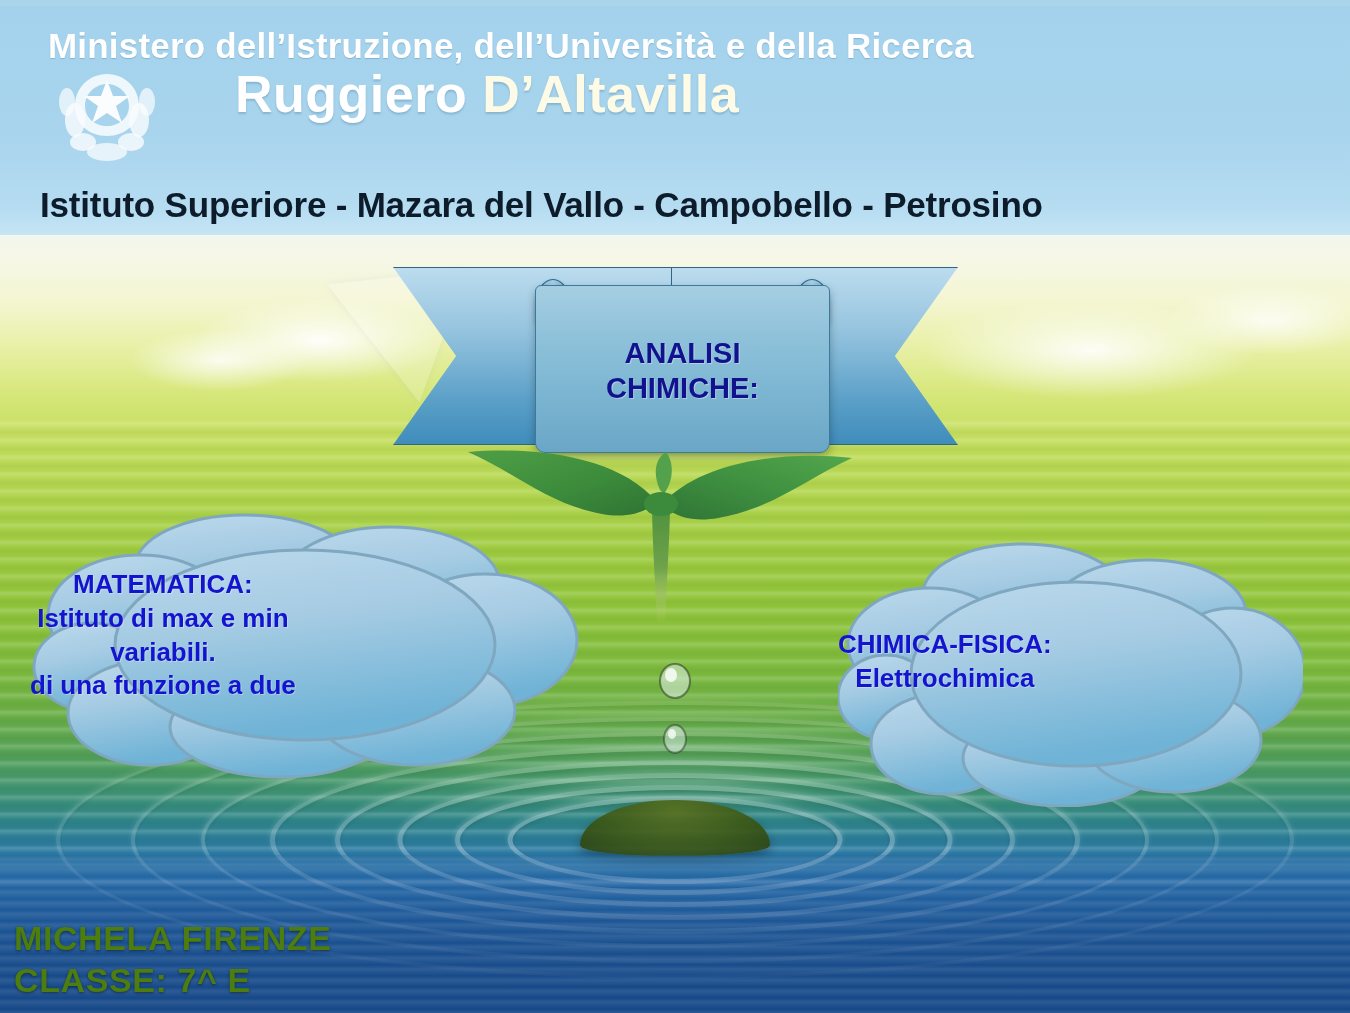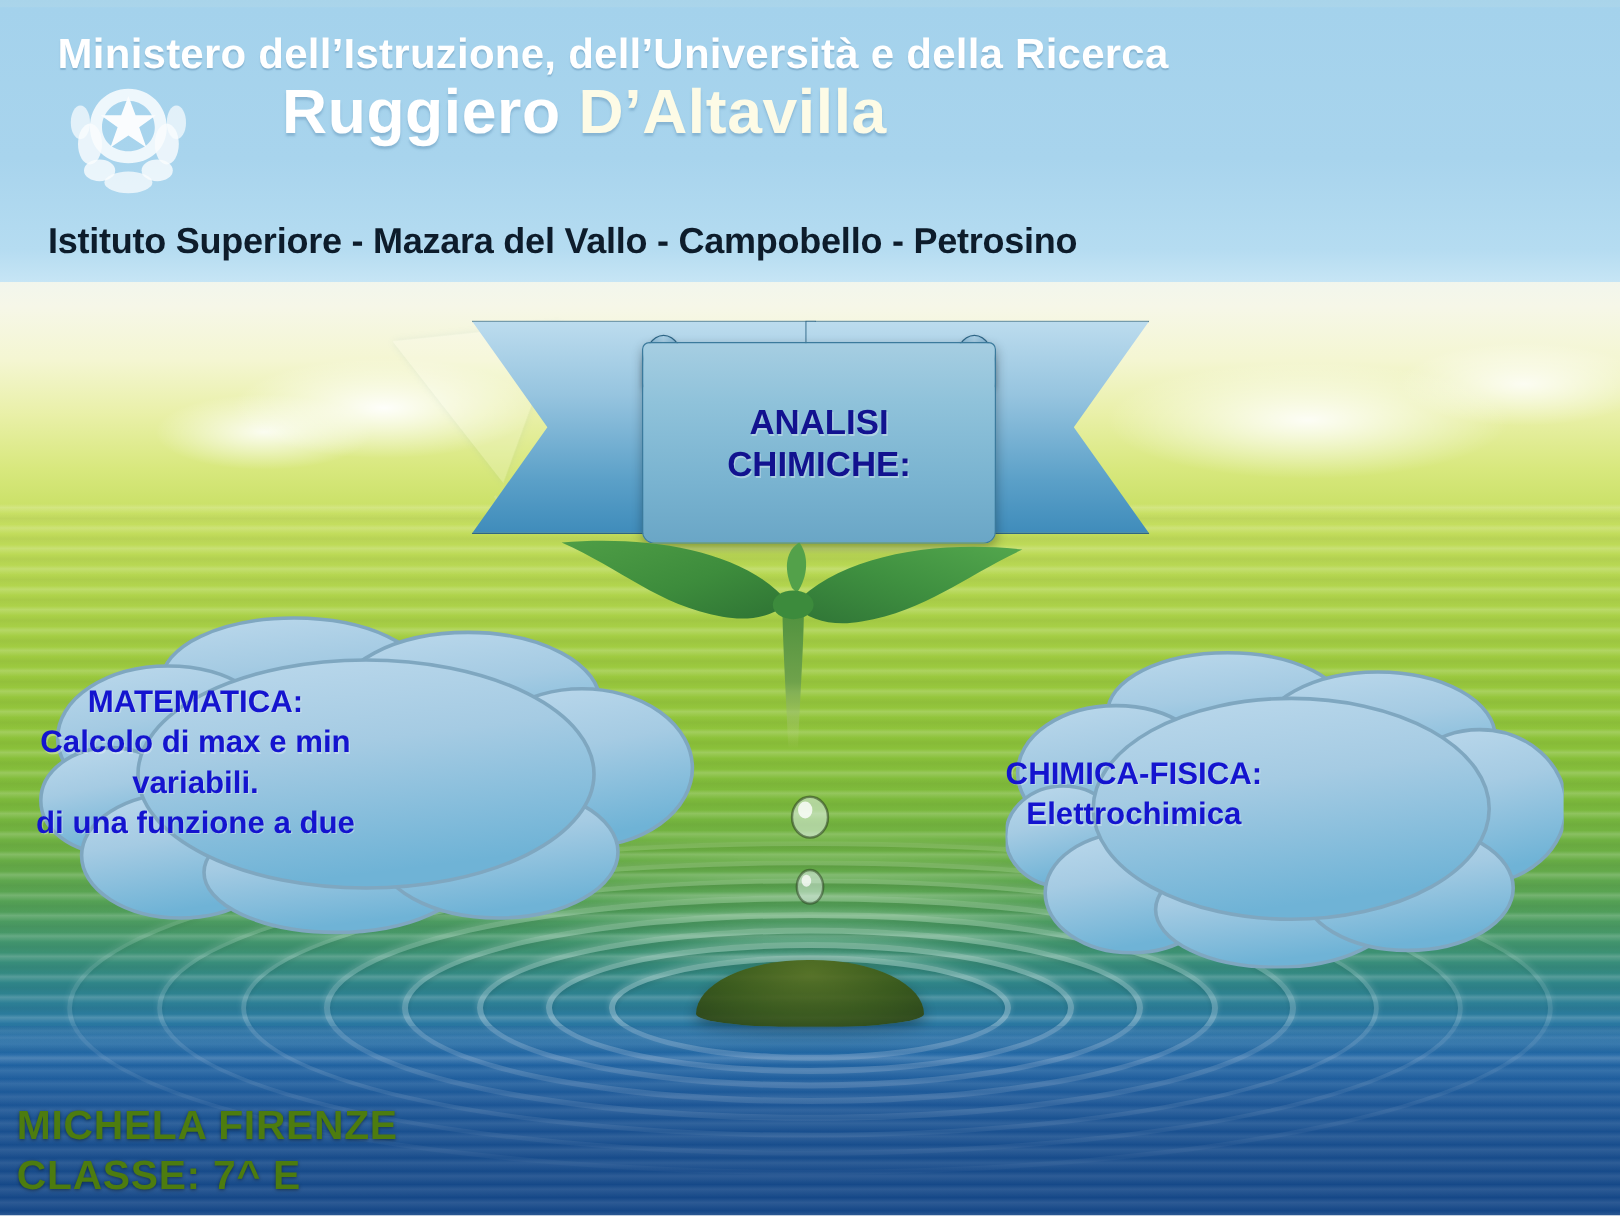--- a/index.html
+++ b/index.html
@@ -150,21 +150,21 @@
     font-size: 52px;
     font-weight: bold;
     color: #ffffff;
     letter-spacing: .5px;
     text-shadow: 0 2px 2px rgba(95,145,180,.45);
   }
   .hname .tint { color: #fdfbe6; }
   .header-line3 {
     position: absolute;
     left: 40px; top: 179px;
-    font-size: 30px;
+    font-size: 35px;
     font-weight: bold;
     color: #0d1c2b;
     letter-spacing: -0.2px;
     white-space: nowrap;
   }
 
   
   .watermark {
     position: absolute;
     left: 330px; top: 150px;
@@ -394,21 +394,21 @@
         <ellipse cx="110" cy="110" rx="92" ry="60"></ellipse>
         <ellipse cx="62" cy="162" rx="58" ry="44"></ellipse>
         <ellipse cx="120" cy="208" rx="82" ry="52"></ellipse>
         <ellipse cx="250" cy="222" rx="110" ry="50"></ellipse>
         <ellipse cx="385" cy="205" rx="100" ry="55"></ellipse>
         <ellipse cx="275" cy="140" rx="190" ry="95"></ellipse>
       </g>
     </svg>
     <div class="cloud-text">
       <span class="hl">MATEMATICA:</span>
-      <span class="hl">Calcolo di max  e min</span>
+      <span class="hl">Istituto di max  e min</span>
       <span class="hl">variabili.</span>
       <span class="hl">di una funzione a due</span>
     </div>
   </div>
 
   <div class="cloud-box" id="cloud-right">
     <svg class="cloud-svg" width="465" height="275" viewBox="0 0 465 275">
       <defs>
         <linearGradient id="cgradR" x1="0" y1="0" x2="0.25" y2="1">
           <stop offset="0%" stop-color="#bcd9ec"></stop>

